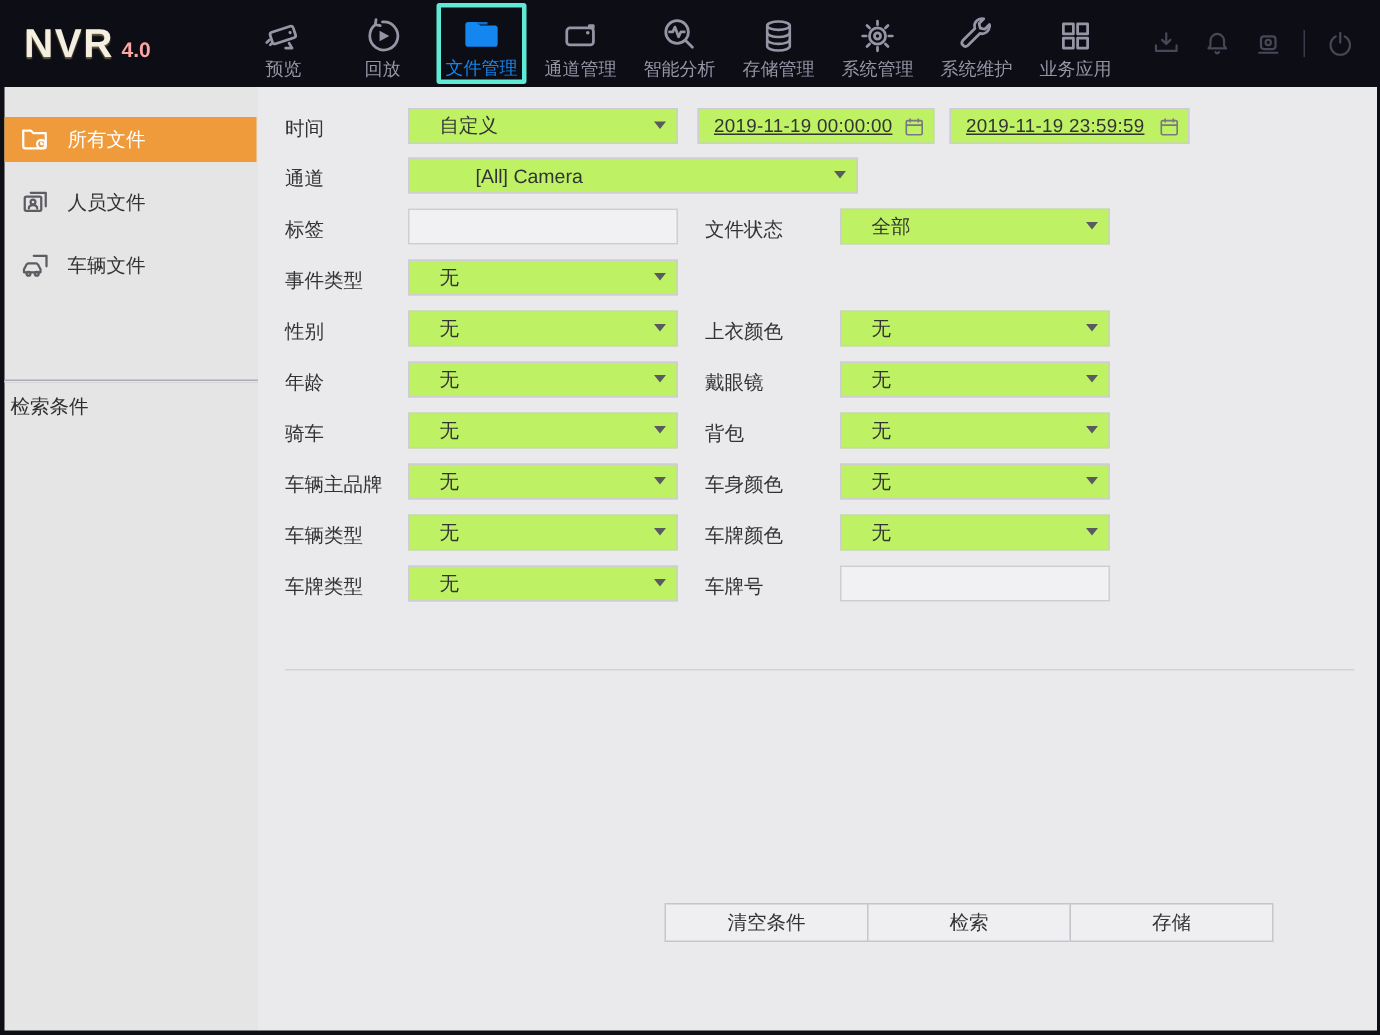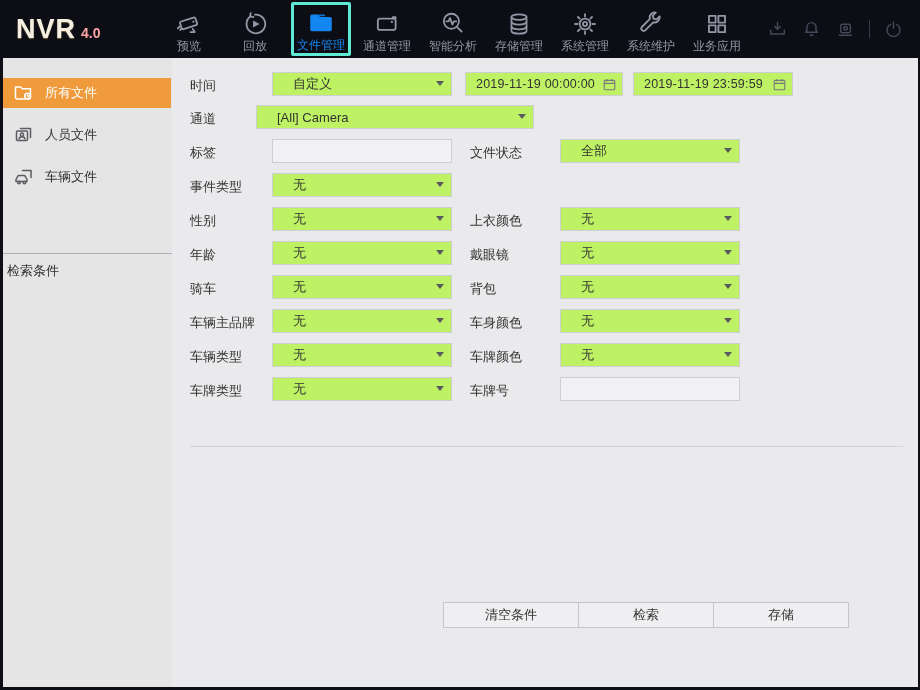--- a/index.html
+++ b/index.html
@@ -35,30 +35,30 @@
 
   
   .main{position:absolute;left:172px;top:58px;right:2px;bottom:3px;background:#eaeaec;}
   .row{position:absolute;left:0;right:0;height:24px;}
   .lbl{position:absolute;top:5px;font-size:13px;color:#333;white-space:nowrap;}
   .lbl.l1{left:18px;}
   .lbl.l2{left:298px;}
   .fld{position:absolute;top:0;height:24px;box-sizing:border-box;background:#bef264;border:1px solid #cdcdd3;
     display:flex;align-items:center;font-size:13px;color:#333;}
   .f1{left:100px;width:180px;}
-  .fch{left:84px;width:278px;}
+  .fch{left:100px;width:300px;padding-left:24px;}
   .f2{left:388px;width:180px;}
   .d1{left:293px;width:158px;}
   .d2{left:461px;width:160px;}
   .select{cursor:pointer;}
   .select .val{padding-left:20px;}
   .select .arrow{position:absolute;right:7px;top:50%;margin-top:-3px;width:0;height:0;
     border-left:4px solid transparent;border-right:4px solid transparent;border-top:5px solid #5a5a60;}
   .datefield{cursor:pointer;font-size:12.5px;}
-  .datefield .val{padding-left:10px;letter-spacing:.2px;}
+  .datefield .val{padding-left:10px;letter-spacing:.2px;text-decoration:underline;}
   .datefield svg{position:absolute;right:6px;top:5px;width:13px;height:13px;color:#78787e;}
   input.txt{outline:none;background:#f1f1f3;border:1px solid #cdcdd3;height:24px;box-sizing:border-box;
     padding:0 8px;font-size:13px;color:#333;font-family:inherit;position:absolute;top:0;}
   input.txt.f1{left:100px;width:180px;}
   input.txt.f2{left:388px;width:180px;}
 
   .collapse-line{position:absolute;top:388px;left:18px;right:15px;height:1px;background:#d2d2d7;}
   .collapse-pill{position:absolute;top:374px;left:50%;transform:translateX(-50%);width:106px;height:27px;
     background:#f3f3f5;border:1px solid #d9d9de;border-radius:14px;display:flex;align-items:center;justify-content:center;
     gap:9px;font-size:13px;color:#4a4a4a;cursor:pointer;box-sizing:border-box;}

